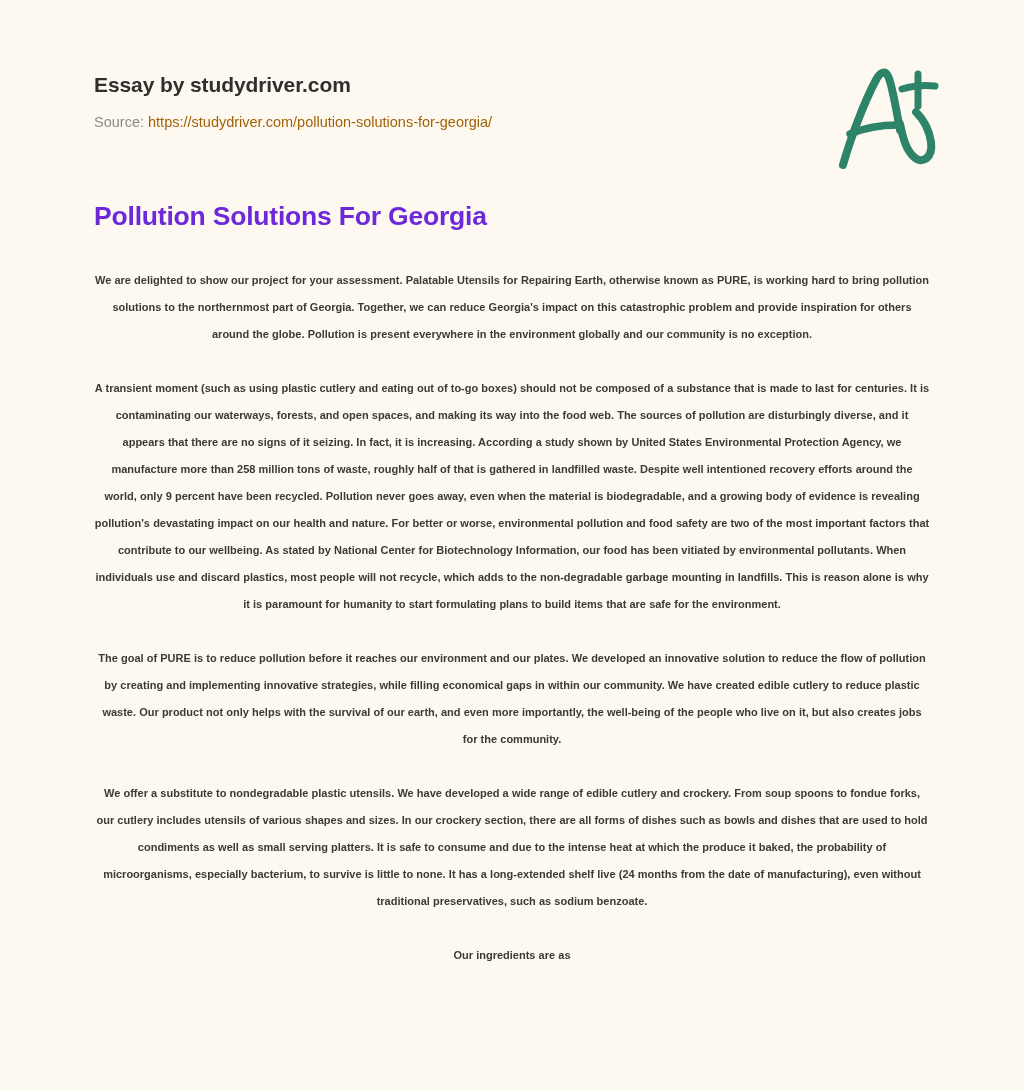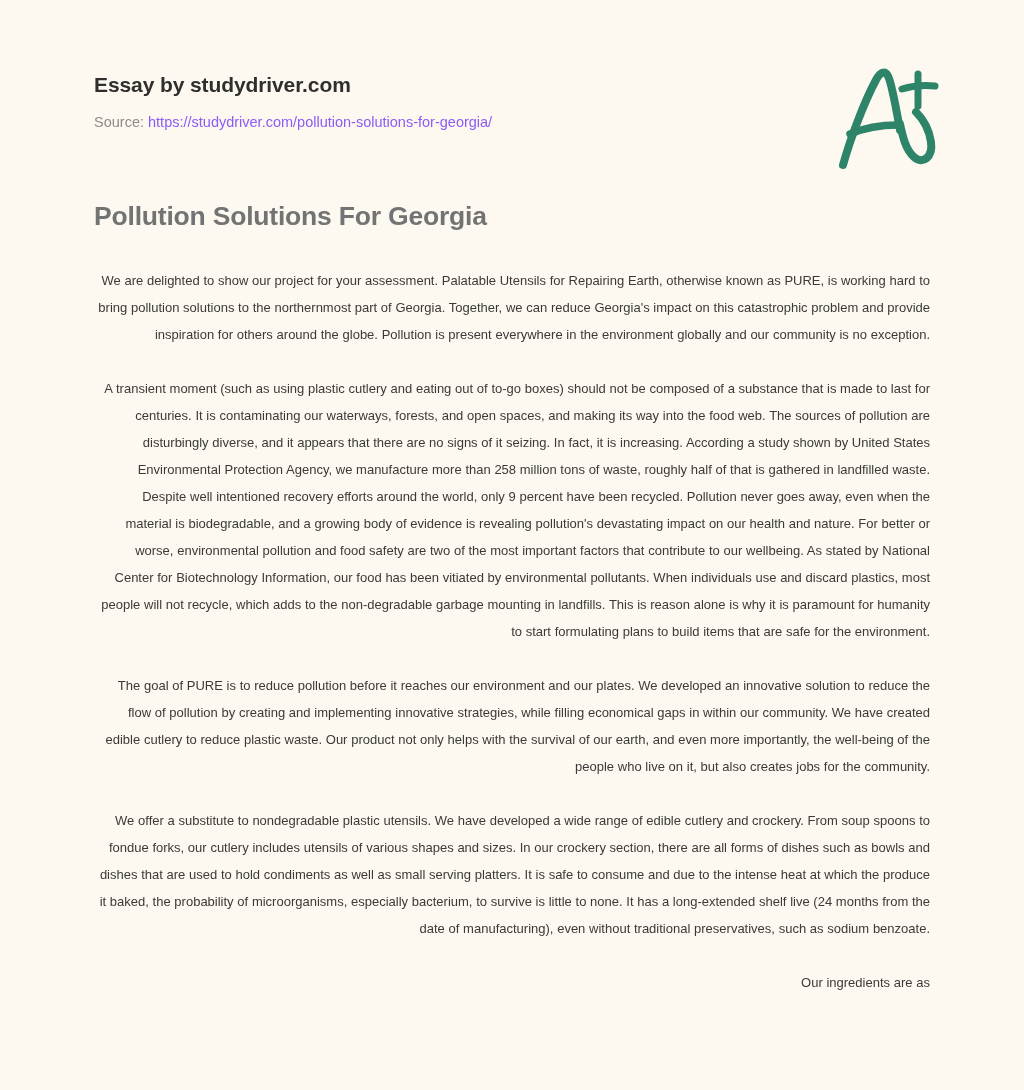--- a/index.html
+++ b/index.html
@@ -43,21 +43,21 @@
   .source-line {
     margin-top: 16px;
     font-size: 14.5px;
     line-height: 1.3;
     white-space: nowrap;
   }
   .source-label {
     color: #8e8c88;
   }
   .source-url {
-    color: #8b5cf6;
+    color: #a16207;
     text-decoration: none;
   }
 
   
   .logo {
     position: absolute;
     top: 62px;
     right: 78px;
     width: 116px;
     height: 110px;
@@ -69,34 +69,35 @@
   }
 
   
   .article {
     padding: 0 94px 0 94px;
   }
 
   .article-title {
     font-size: 26.5px;
     font-weight: bold;
-    color: #737373;
+    color: #6d28d9;
     letter-spacing: -0.2px;
     line-height: 1.25;
     margin: 0 0 34px 0;
   }
 
   .body-copy p {
-    font-size: 13px;
+    font-size: 11px;
     line-height: 27px;
     color: #3b3a37;
     margin: 0 0 27px 0;
     max-width: 842px;
-    text-align: right;
+    text-align: center;
     word-spacing: 0.1px;
+    font-weight: bold;
   }
   .body-copy p:last-child {
     margin-bottom: 0;
   }
 </style>
 </head>
 <body>
 
 <div class="page">
 

